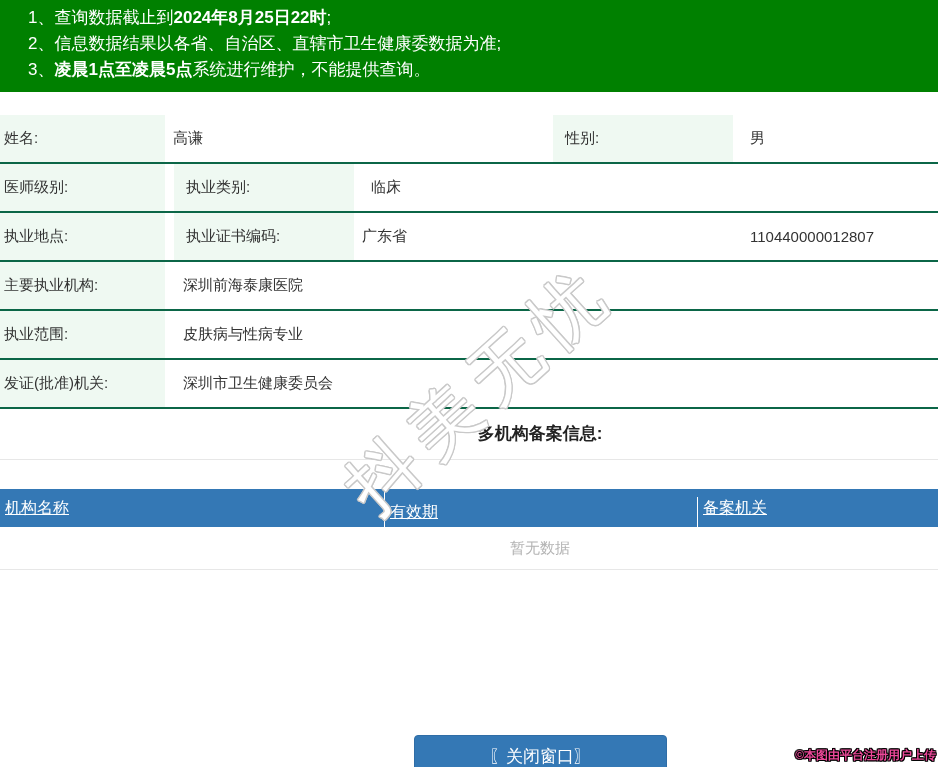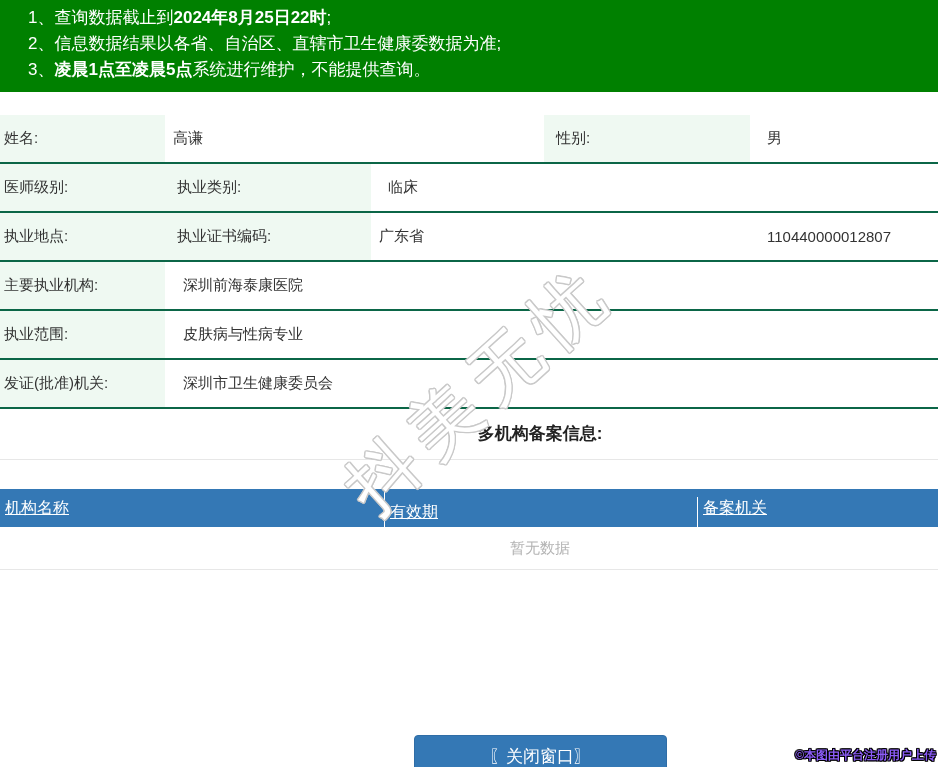--- a/index.html
+++ b/index.html
@@ -17,21 +17,21 @@
     padding:5px 0 0 28px; font-size:17px; line-height:26px;
   }
   .notice b { font-weight:bold;text-align:center; }
 
   
   .info { margin-top:23px; width:1080px; }
   .irow { display:flex; height:49px; border-bottom:2px solid var(--border-green, #0b6647); font-size:15px; }
   .cell { display:flex; align-items:center; }
   .lab  { width:165px; background:var(--label-bg, #eff9f2); padding-left:4px; }
   .val  { width:379px; padding-left:8px; }
-  .lab2 { width:206px; background:var(--label-bg, #eff9f2); padding-left:12px; }
+  .lab2 { width:180px; background:var(--label-bg, #eff9f2); padding-left:12px;margin-left:9px; }
   .val2 { flex:1; padding-left:17px; }
   .valwide { flex:1; padding-left:18px; }
 
   
   .sect {
     height:51px; line-height:50px; text-align:center;
     font-weight:bold; font-size:17px; color:#222;
     border-bottom:1px solid var(--divider, #e7e7e7);
   }
 
@@ -65,21 +65,21 @@
     text-shadow:
       -1px -1px 0 #c9c9c9, 1px -1px 0 #c9c9c9,
       -1px  1px 0 #c9c9c9, 1px  1px 0 #c9c9c9,
       -1.5px 0 0 #c9c9c9, 1.5px 0 0 #c9c9c9,
       0 -1.5px 0 #c9c9c9, 0 1.5px 0 #c9c9c9;
   }
 
   
   .credit {
     position:absolute; right:2px; bottom:3px; z-index:9;
-    font-size:12px; font-weight:bold; color:#8b5cf6;
+    font-size:12px; font-weight:bold; color:#ec4899;
     text-shadow:
       -1px -1px 0 #000, 1px -1px 0 #000,
       -1px  1px 0 #000, 1px  1px 0 #000,
       -1px 0 0 #000, 1px 0 0 #000,
       0 -1px 0 #000, 0 1px 0 #000;
   }
 </style>
 </head>
 <body>
 

